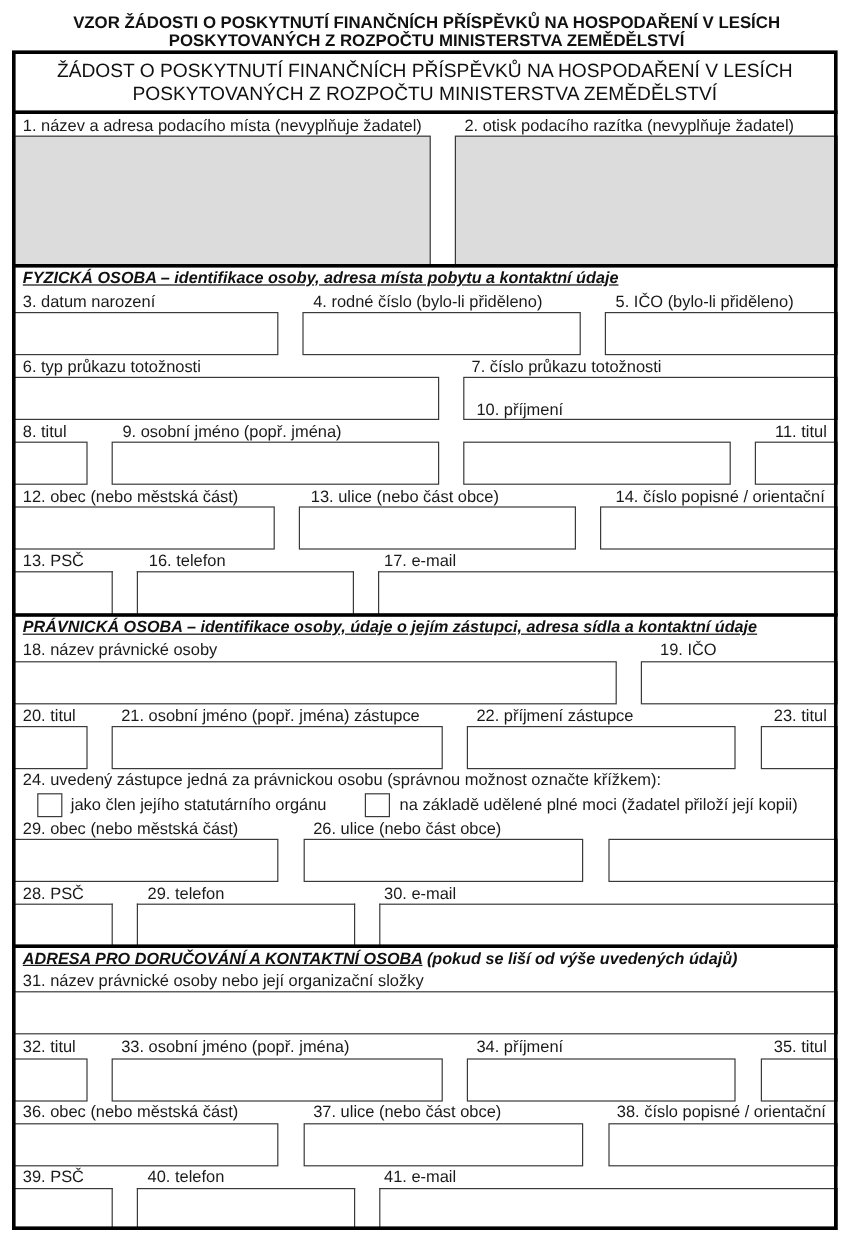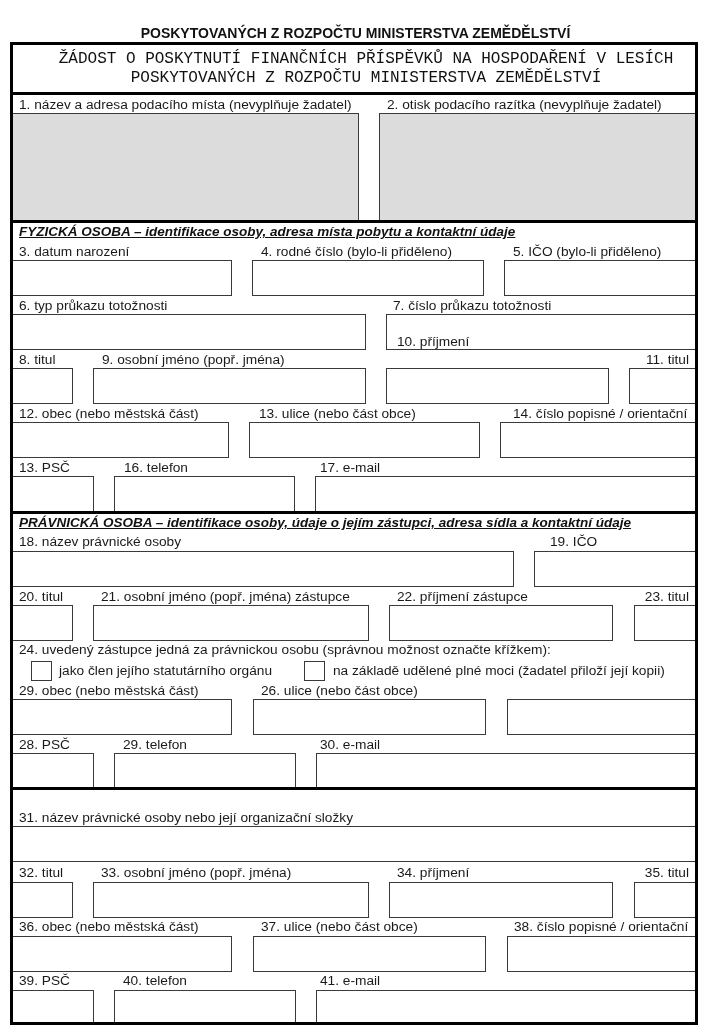--- a/index.html
+++ b/index.html
@@ -6,22 +6,22 @@
   #page {
     position:relative; width:711px; height:1035px; background:#ffffff;
     font-family:"Liberation Sans", sans-serif; color:#161616; overflow:hidden;
   }
   .heading {
     position:absolute; left:0; width:711px; text-align:center;
     font-family:"Liberation Sans", sans-serif; font-weight:bold;
     font-size:14px; line-height:15px; white-space:nowrap; color:#111;
   }
   .title {
-    position:absolute; left:22px; width:688px; text-align:center;
-    font-family:Liberation Mono, monospace; font-size:16px; line-height:19px;
+    position:absolute; left:10px; width:688px; text-align:center;
+    font-family:Liberation Sans, sans-serif; font-size:16px; line-height:19px;
     white-space:nowrap; color:#111;
   }
   .frame {
     position:absolute; left:10px; top:42px; width:688px; height:983px;
     border:3px solid #000; box-sizing:border-box; pointer-events:none; z-index:5;
   }
   .rule {
     position:absolute; left:10px; width:688px; height:3px; background:#000;
     z-index:5; pointer-events:none;
   }
@@ -45,20 +45,21 @@
   .cb {
     position:absolute; box-sizing:border-box; width:21px; height:20px;
     border:1px solid #3a3a3a; background:#fff; cursor:pointer;
   }
 </style>
 </head>
 <body>
 
 <div id="page">
 
+  <div class="heading" style="top:11px">VZOR ŽÁDOSTI O POSKYTNUTÍ FINANČNÍCH PŘÍSPĚVKŮ NA HOSPODAŘENÍ V LESÍCH</div>
   <div class="heading" style="top:26px">POSKYTOVANÝCH Z ROZPOČTU MINISTERSTVA ZEMĚDĚLSTVÍ</div>
 
   <div class="frame"></div>
   <div class="rule" style="top:92px"></div>
   <div class="rule" style="top:220px"></div>
   <div class="rule" style="top:511px"></div>
   <div class="rule" style="top:787px"></div>
 
   <div class="title" style="top:50px">ŽÁDOST O POSKYTNUTÍ FINANČNÍCH PŘÍSPĚVKŮ NA HOSPODAŘENÍ V LESÍCH</div>
   <div class="title" style="top:69px">POSKYTOVANÝCH Z ROZPOČTU MINISTERSTVA ZEMĚDĚLSTVÍ</div>
@@ -134,20 +135,21 @@
   <input class="box" style="left: 253px; top: 699px; width: 233px; height: 36px;" value="">
   <input class="box" style="left: 507px; top: 699px; width: 191px; height: 36px;" value="">
 
   <div class="lbl" style="left:19px;top:737px">28. PSČ</div>
   <div class="lbl" style="left:123px;top:737px">29. telefon</div>
   <div class="lbl" style="left:320px;top:737px">30. e-mail</div>
   <input class="box open-bottom" style="left: 10px; top: 753px; width: 84px; height: 36px;" value="">
   <input class="box open-bottom" style="left: 114px; top: 753px; width: 182px; height: 36px;" value="">
   <input class="box open-bottom" style="left: 316px; top: 753px; width: 382px; height: 36px;" value="">
 
+  <div class="sect" style="top:791px"><span class="u">ADRESA PRO DORUČOVÁNÍ A KONTAKTNÍ OSOBA</span><span> (pokud se liší od výše uvedených údajů)</span></div>
 
   <div class="lbl" style="left:19px;top:810px">31. název právnické osoby nebo její organizační složky</div>
   <input class="box" style="left: 10px; top: 826px; width: 688px; height: 36px;" value="">
 
   <div class="lbl" style="left:19px;top:865px">32. titul</div>
   <div class="lbl" style="left:101px;top:865px">33. osobní jméno (popř. jména)</div>
   <div class="lbl" style="left:397px;top:865px">34. příjmení</div>
   <div class="lbl" style="right:22px;top:865px">35. titul</div>
   <input class="box" style="left: 10px; top: 882px; width: 63px; height: 36px;" value="">
   <input class="box" style="left: 93px; top: 882px; width: 276px; height: 36px;" value="">

